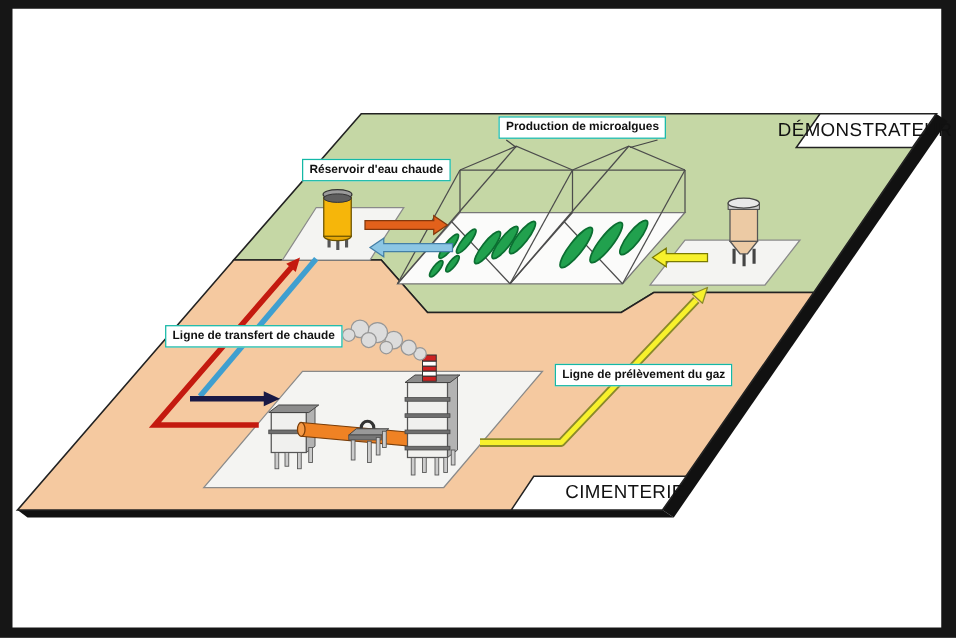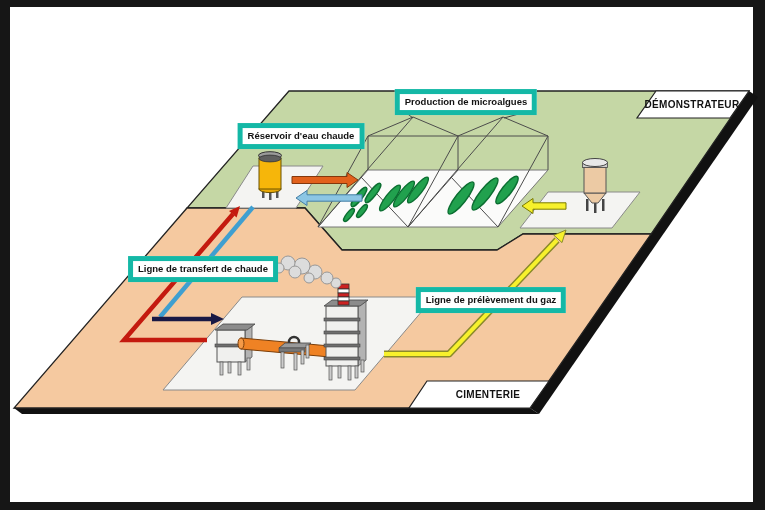--- a/index.html
+++ b/index.html
@@ -1,23 +1,23 @@
 <!DOCTYPE html>
 <html><head>
 <meta charset="utf-8">
 <style>
   html,body{margin:0;padding:0;background:#101010;}
   #stage{position:relative;width:765px;height:510px;background:#161616;overflow:hidden;
          font-family:"Liberation Sans",sans-serif;}
   #stage svg{position:absolute;left:0;top:0;}
   .lbl{position:absolute;transform:translate(-50%,-50%);background:#ffffff;
-       border:5px solid #14b8a6;padding:2px 5px;font-size:9.5px;font-weight:bold;
+       border:1px solid #14b8a6;padding:2px 5px;font-size:9.5px;font-weight:bold;
        color:#111;white-space:nowrap;line-height:1.25;z-index:5;}
   .band-text{position:absolute;transform:translate(-50%,-50%);background:transparent;
-       border:none;font-size:10px;font-weight:bold;color:#111;white-space:nowrap;
+       border:none;font-size:15px;font-weight:normal;color:#111;white-space:nowrap;
        letter-spacing:.3px;z-index:5;}
 </style>
 </head>
 <body>
 
 <div id="stage">
 
 <svg width="765" height="510" viewBox="0 0 765 510">
 
   <rect x="10" y="7" width="743" height="495" fill="#ffffff"></rect>
@@ -171,17 +171,17 @@
     <circle cx="288" cy="263" r="7"></circle>
     <circle cx="279" cy="268" r="5"></circle>
     <circle cx="295" cy="272" r="6"></circle>
     <circle cx="309" cy="278" r="5"></circle>
   </g>
 </svg>
 
 <div class="lbl" style="left:466px;top:102px;">Production de microalgues</div>
 <div class="lbl" style="left:301px;top:136px;">Réservoir d'eau chaude</div>
 <div class="lbl" style="left:203px;top:269px;">Ligne de transfert de chaude</div>
-<div class="lbl" style="left:491px;top:300px;">Ligne de prélèvement du gaz</div>
+<div class="lbl" style="left:515px;top:300px;">Ligne de prélèvement du gaz</div>
 <div class="band-text" style="left:692px;top:104px;">DÉMONSTRATEUR</div>
-<div class="band-text" style="left:488px;top:394px;">CIMENTERIE</div>
+<div class="band-text" style="left:500px;top:394px;">CIMENTERIE</div>
 
 </div>
 
 </body></html>

